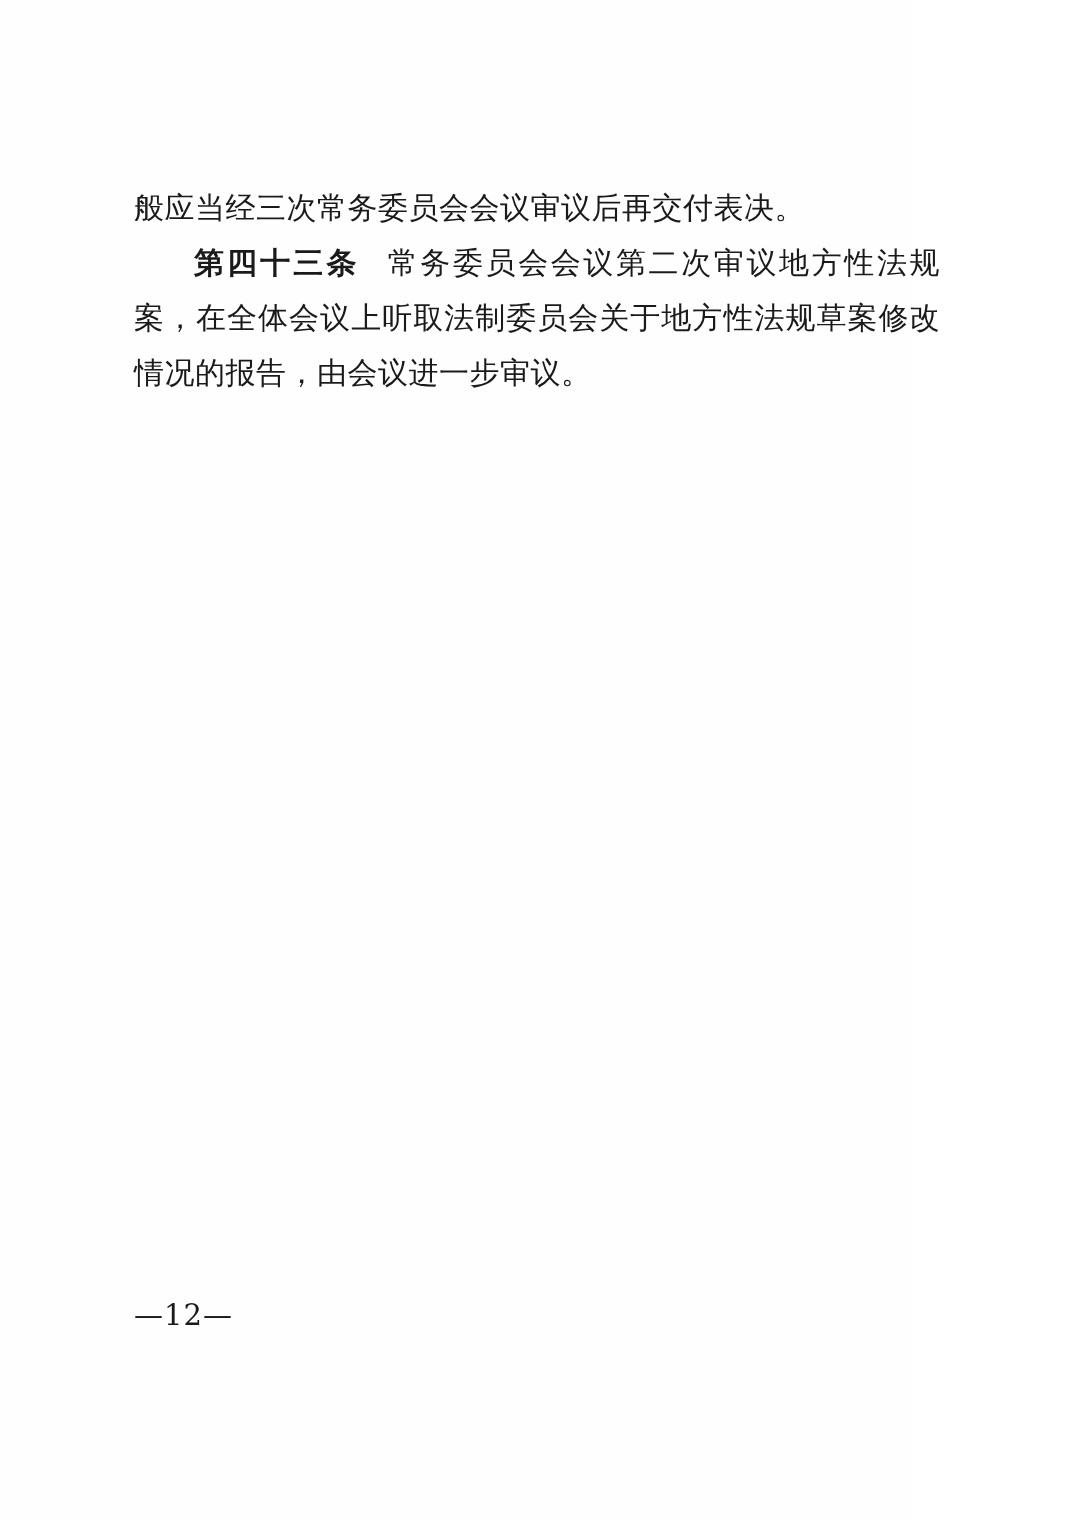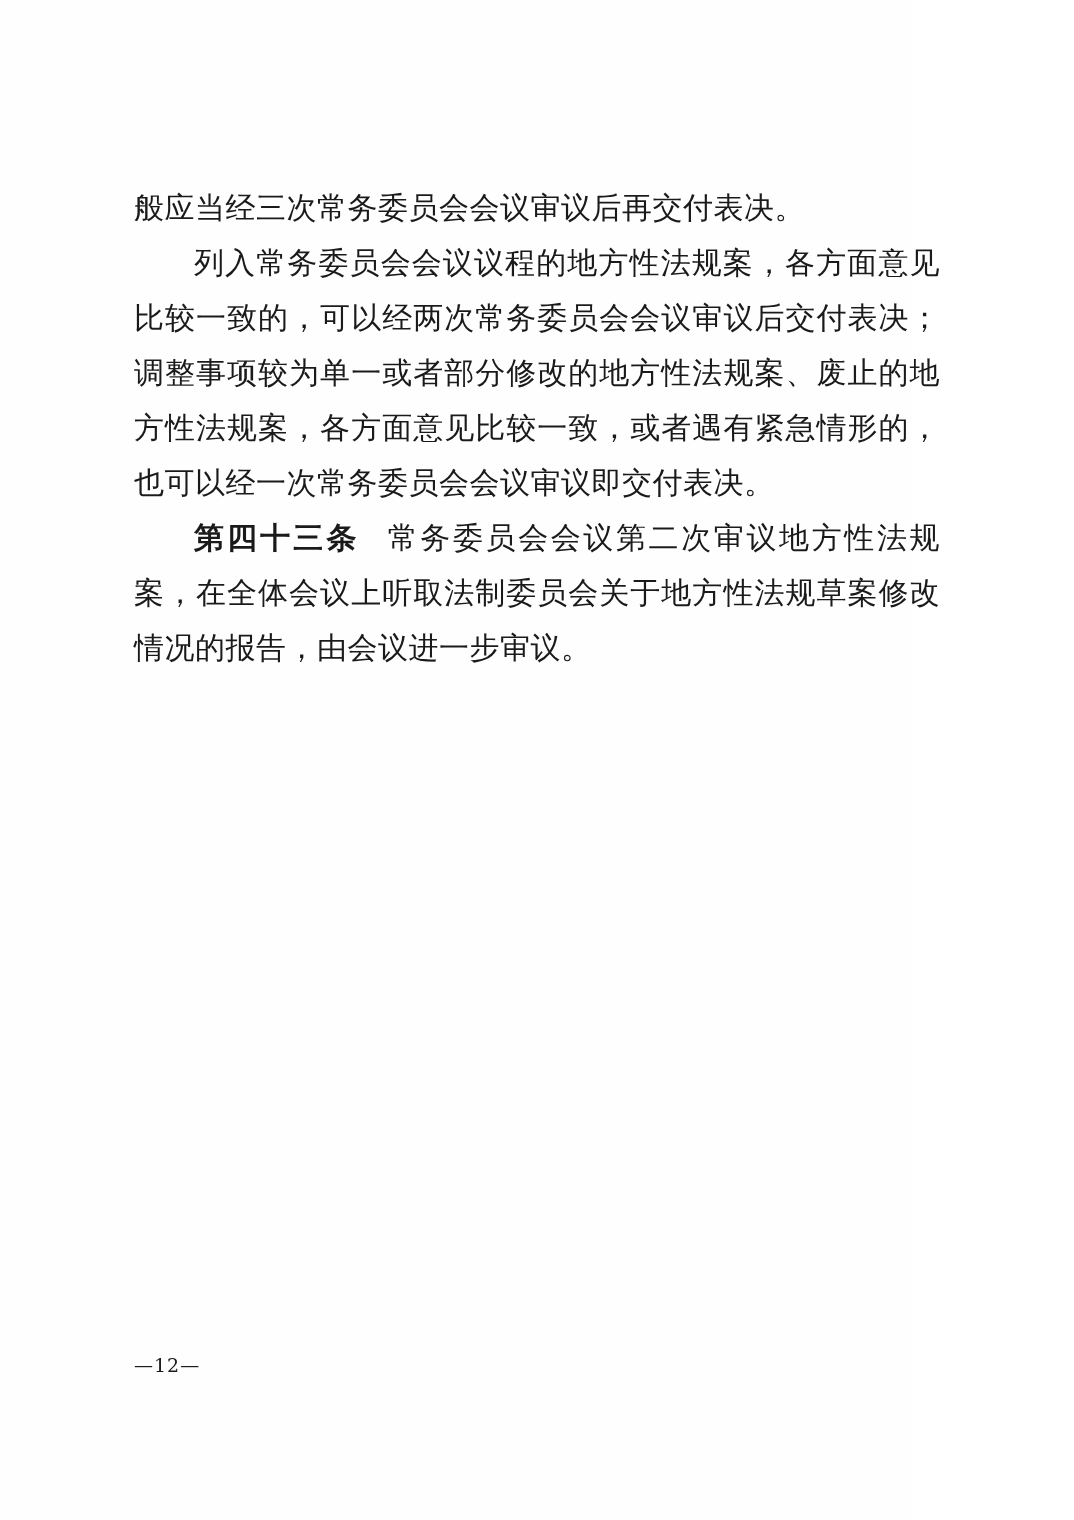--- a/index.html
+++ b/index.html
@@ -45,38 +45,37 @@
     font-weight: bold;
     letter-spacing: 1px;
   }
   .gap {
     display: inline-block;
     width: 26px;
   }
   .footer {
     position: absolute;
     left: 134px;
-    top: 1348px;
+    top: 1298px;
     width: 806px;
-    font-size: 19px;
+    font-size: 29px;
     line-height: 34px;
     color: #1a1a1a;
     font-family: "DejaVu Serif", "Liberation Serif", serif;
     letter-spacing: 1px;
   }
 </style>
 </head>
 <body>
 
 <div class="page">
   <div class="content">
 
     <p class="para"><span>般应当经三次常务委员会会议审议后再交付表决。</span></p>
 
-    <p class="para indent"><span>列入常务委员会会议议程的地方性法规案，各方面意见比较一致的，可以经两次常务委员会会议审议后交付表决；调整事项较为单一或者部分修改的地方性法规案、废止的地方性法规案，各方面意见比较一致，或者遇有紧急情形的，也可以经一次常务委员会会议审议即交付表决。</span></p>
 
 
     <p class="para indent"><span class="article-head">第四十三条</span><span class="gap"></span><span>常务委员会会议第二次审议地方性法规案，在全体会议上听取法制委员会关于地方性法规草案修改情况的报告，由会议进一步审议。</span></p>
 
 
 
   </div>
 
   <div class="footer">—12—</div>
 </div>

